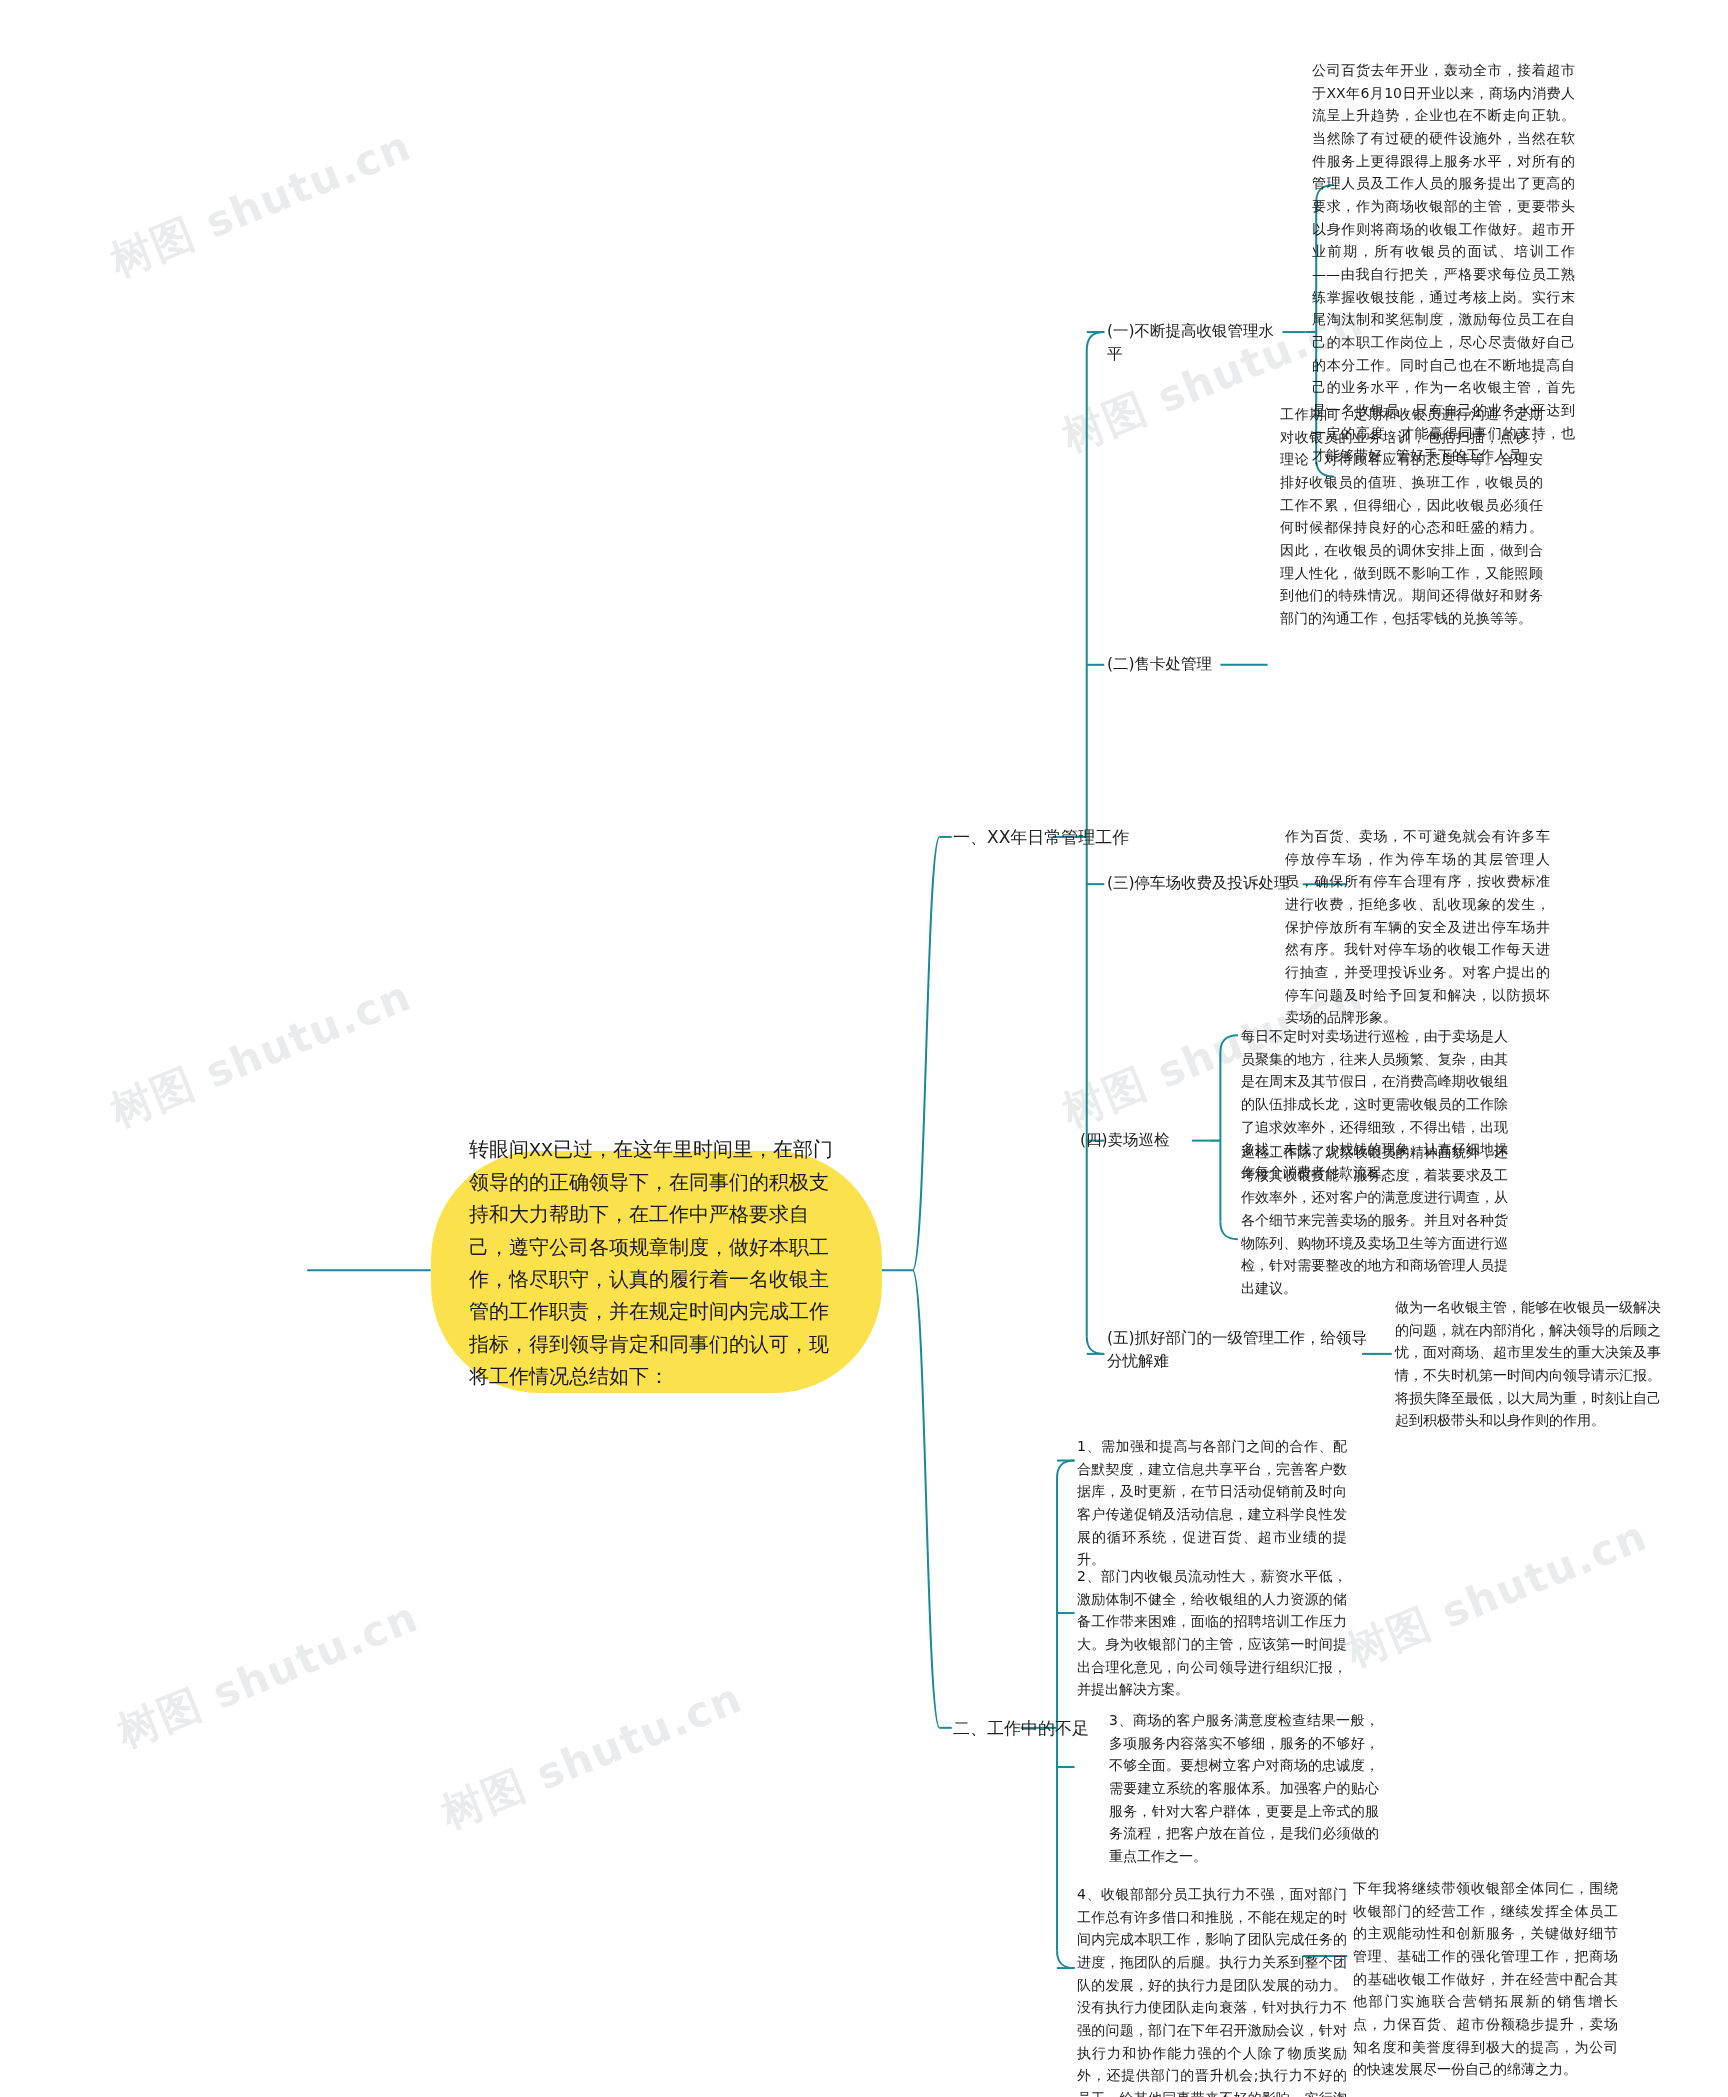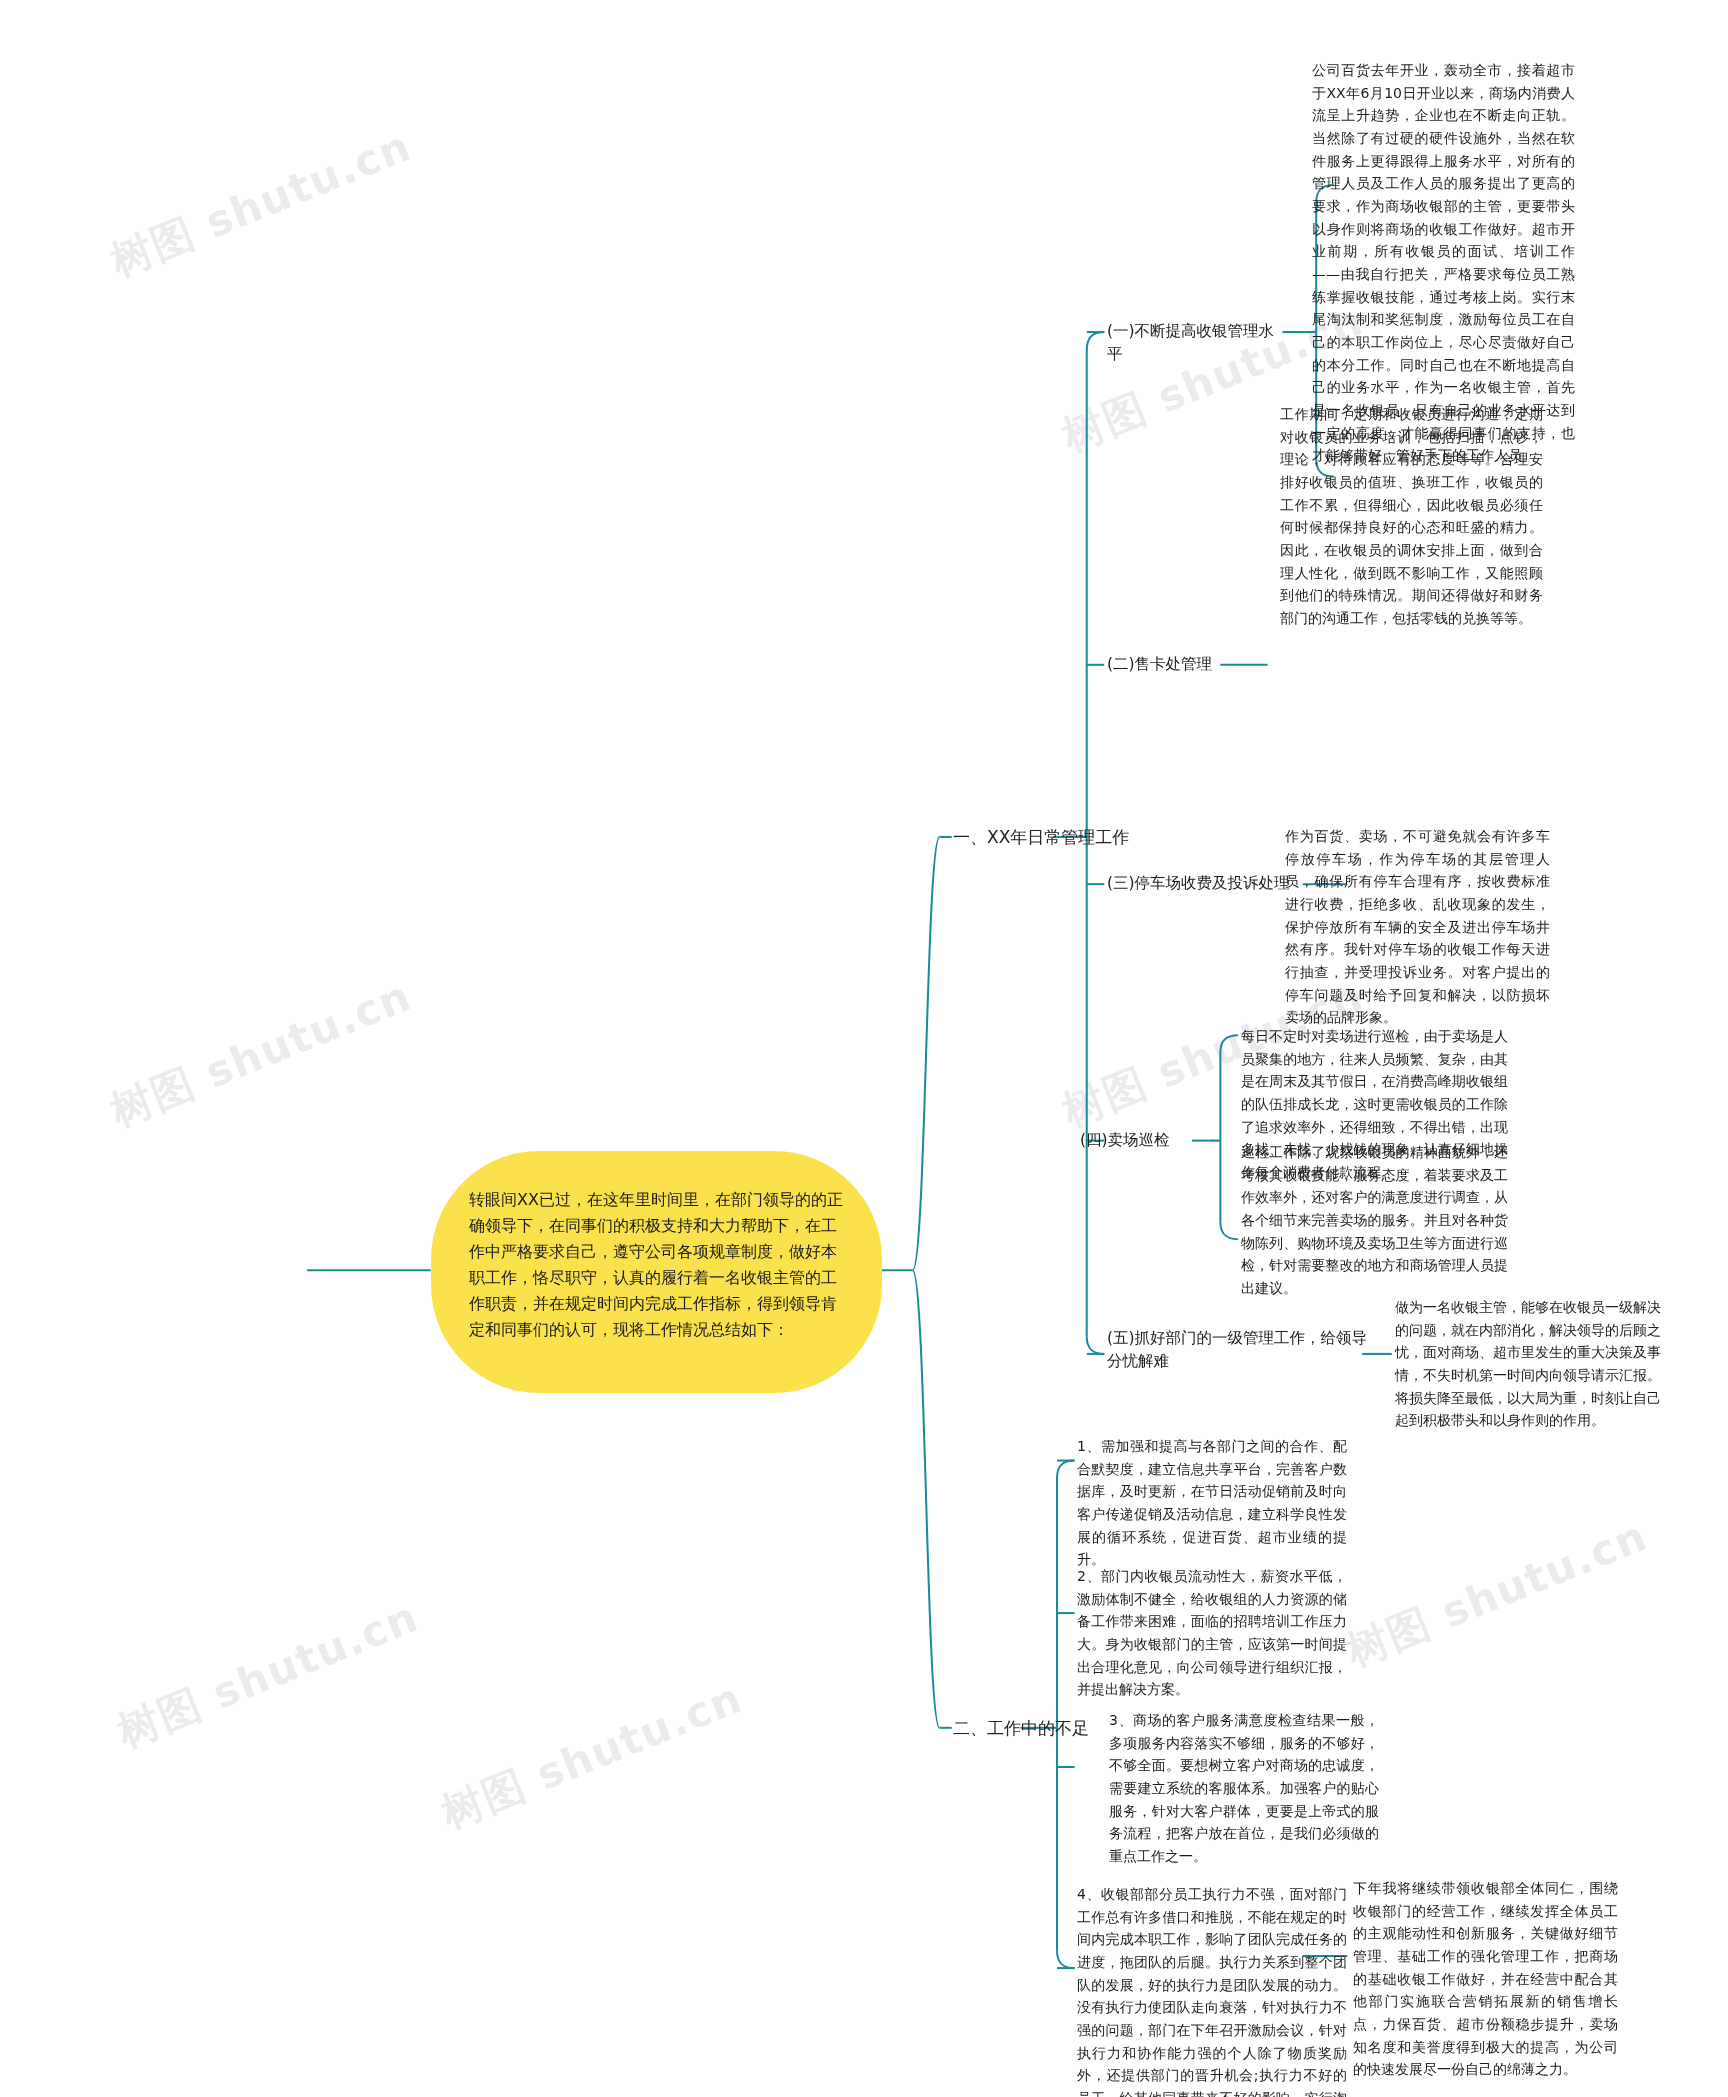--- a/index.html
+++ b/index.html
@@ -72,24 +72,25 @@
     padding: 9.5px 17.6px;
     letter-spacing: 0.3px;
   }
 
   .intro-node {
     background: #fbe14c;
     color: #1a1a1a;
     border-radius: 108px;
     display: flex;
     align-items: center;
-    font-size: 16px;
+    font-size: 20px;
     line-height: 1.62;
     padding: 27px 35px 41px 38px;
     text-align: left;
+    font-family: Liberation Mono, monospace;
   }
 
   .branch-label {
     font-size: 17px;
     color: #222222;
     line-height: 1.45;
     white-space: nowrap;
   }
 
   .sub-label {

